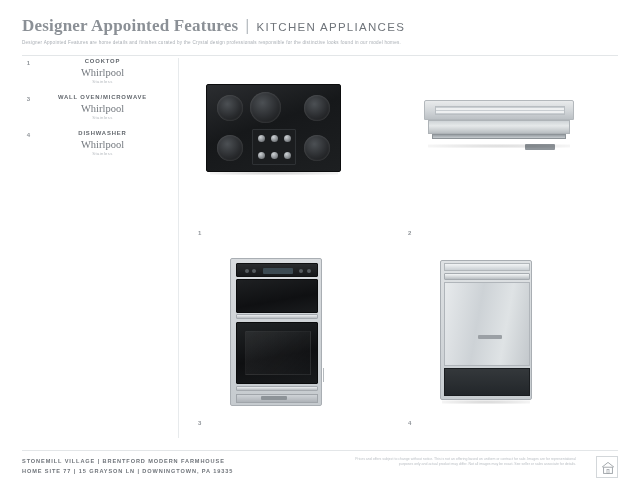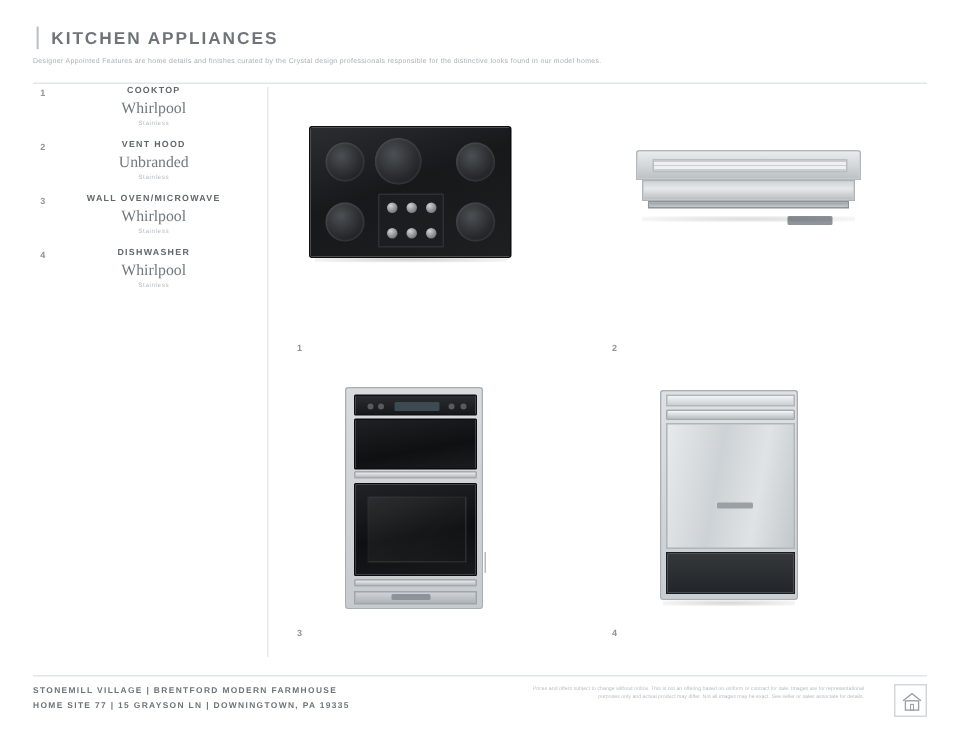--- a/index.html
+++ b/index.html
@@ -39,21 +39,21 @@
     white-space: nowrap;
   }
   .title-divider {
     color: #b9bec3;
     font-size: 16px;
     font-weight: 300;
     padding: 0 1px;
   }
   .title-sub {
     font-size: 11.5px;
-    font-weight: 700;
+    font-weight: 400;
     letter-spacing: 1.3px;
     color: #6f747a;
     white-space: nowrap;
   }
   .subtitle {
     margin-top: 4px;
     font-size: 4.6px;
     letter-spacing: 0.25px;
     color: #a9aeb4;
     white-space: nowrap;
@@ -439,47 +439,40 @@
     left: 4px; top: 4px;
     width: 14px; height: 14px;
   }
 </style>
 </head>
 <body>
 
 <div class="header">
   <div class="header-inner">
     <div class="title-row">
+      <span class="title-main">Designer Appointed Features</span>
       <span class="title-divider">|</span>
       <span class="title-sub">KITCHEN APPLIANCES</span>
     </div>
     <div class="subtitle">Designer Appointed Features are home details and finishes curated by the Crystal design professionals responsible for the distinctive looks found in our model homes.</div>
   </div>
 </div>
 <div class="header-rule"></div>
 
 <div class="legend">
 
   <div class="legend-item">
     <div class="legend-num">1</div>
     <div class="legend-body">
       <div class="legend-cat">COOKTOP</div>
       <div class="legend-brand">Whirlpool</div>
       <div class="legend-finish">Stainless</div>
     </div>
   </div>
 
-  <div class="legend-item">
-    <div class="legend-num">2</div>
-    <div class="legend-body">
-      <div class="legend-cat">VENT HOOD</div>
-      <div class="legend-brand">Unbranded</div>
-      <div class="legend-finish">Stainless</div>
-    </div>
-  </div>
 
   <div class="legend-item">
     <div class="legend-num">3</div>
     <div class="legend-body">
       <div class="legend-cat">WALL OVEN/MICROWAVE</div>
       <div class="legend-brand">Whirlpool</div>
       <div class="legend-finish">Stainless</div>
     </div>
   </div>
 

